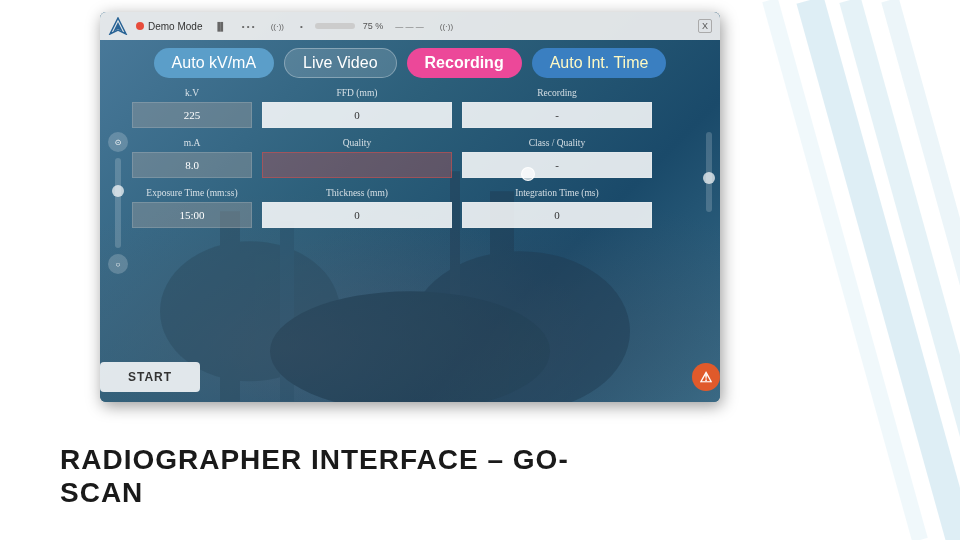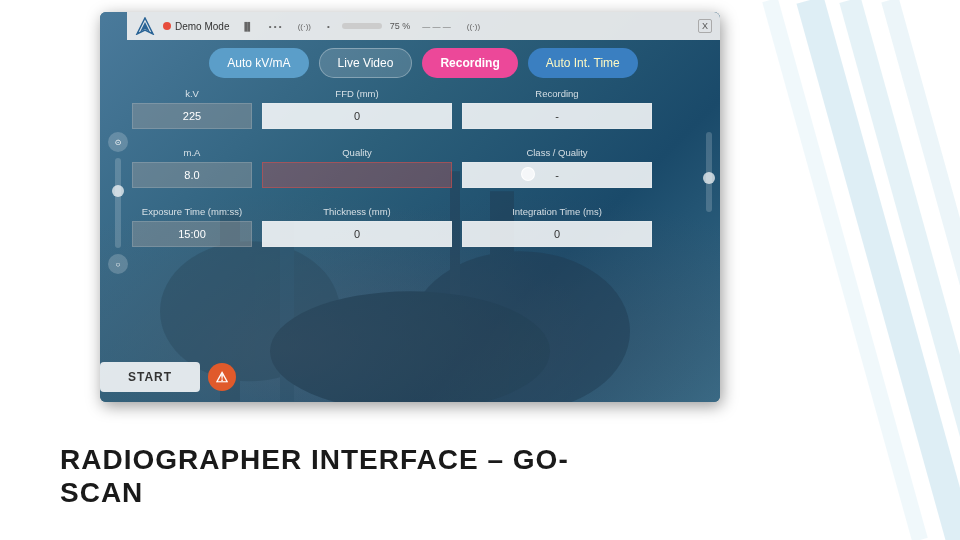--- a/index.html
+++ b/index.html
@@ -16,21 +16,20 @@
     .app-window {
       position: absolute;
       top: 12px;
       left: 100px;
       width: 620px;
       height: 390px;
       background: #3a6e8a;
       border-radius: 6px;
       overflow: hidden;
       box-shadow: 2px 4px 16px rgba(0,0,0,0.4);
-      padding-left: 27px;
     }
 
     
     .app-bg {
       position: absolute;
       top: 0; left: 0;
       width: 100%; height: 100%;
       background: linear-gradient(135deg, #4a7a9b 0%, #2c5f7a 40%, #1a4a6a 70%, #3a6e8a 100%);
     }
 
@@ -98,21 +97,21 @@
       gap: 10px;
       padding: 0 10px;
       margin-top: 4px;
     }
 
     .tab-btn {
       height: 30px;
       padding: 0 18px;
       border-radius: 15px;
       border: none;
-      font-size: 12px;
+      font-size: 16px;
       font-weight: 500;
       cursor: pointer;
       display: flex;
       align-items: center;
     }
 
     .tab-auto-kv {
       background: #5b9ec9;
       color: white;
     }
@@ -168,21 +167,21 @@
       color: #333;
     }
 
     
     .bottom-bar {
       position: absolute;
       bottom: 10px;
       left: 0; right: 0;
       z-index: 10;
       display: flex;
-      justify-content: flex-start;
+      justify-content: space-between;
       gap: 8px;
       align-items: center;
     }
 
     .start-btn {
       height: 30px;
       padding: 0 28px;
       background: rgba(255,255,255,0.85);
       border: none;
       border-radius: 4px;
@@ -375,21 +374,21 @@
     </div>
     <div class="slider-icon-circle">○</div>
   </div>
 
   <div class="right-slider-area">
     <div style="width:6px;height:80px;background:rgba(255,255,255,0.18);border-radius:3px;position:relative">
       <div style="position:absolute;top:50%;left:-3px;width:12px;height:12px;background:rgba(255,255,255,0.7);border-radius:50%;"></div>
     </div>
   </div>
 
-  <div style="position:absolute;top:76px;left:32px;right:28px;bottom:48px;z-index:10;display:grid;grid-template-columns:120px 190px 190px;grid-template-rows:auto auto auto;gap:18px 10px;align-content:start;">
+  <div style="position:absolute;top:76px;left:32px;right:28px;bottom:48px;z-index:10;display:grid;grid-template-columns:120px 190px 190px;grid-template-rows:auto auto auto;gap:10px 10px;align-content:start;font-family:Liberation Serif, serif;">
 
     <div class="form-col">
       <div class="f-label">k.V</div>
       <div class="f-input gray">
         <span>225</span>
       </div>
     </div>
 
     <div class="form-col">
       <div class="f-label">FFD (mm)</div>

